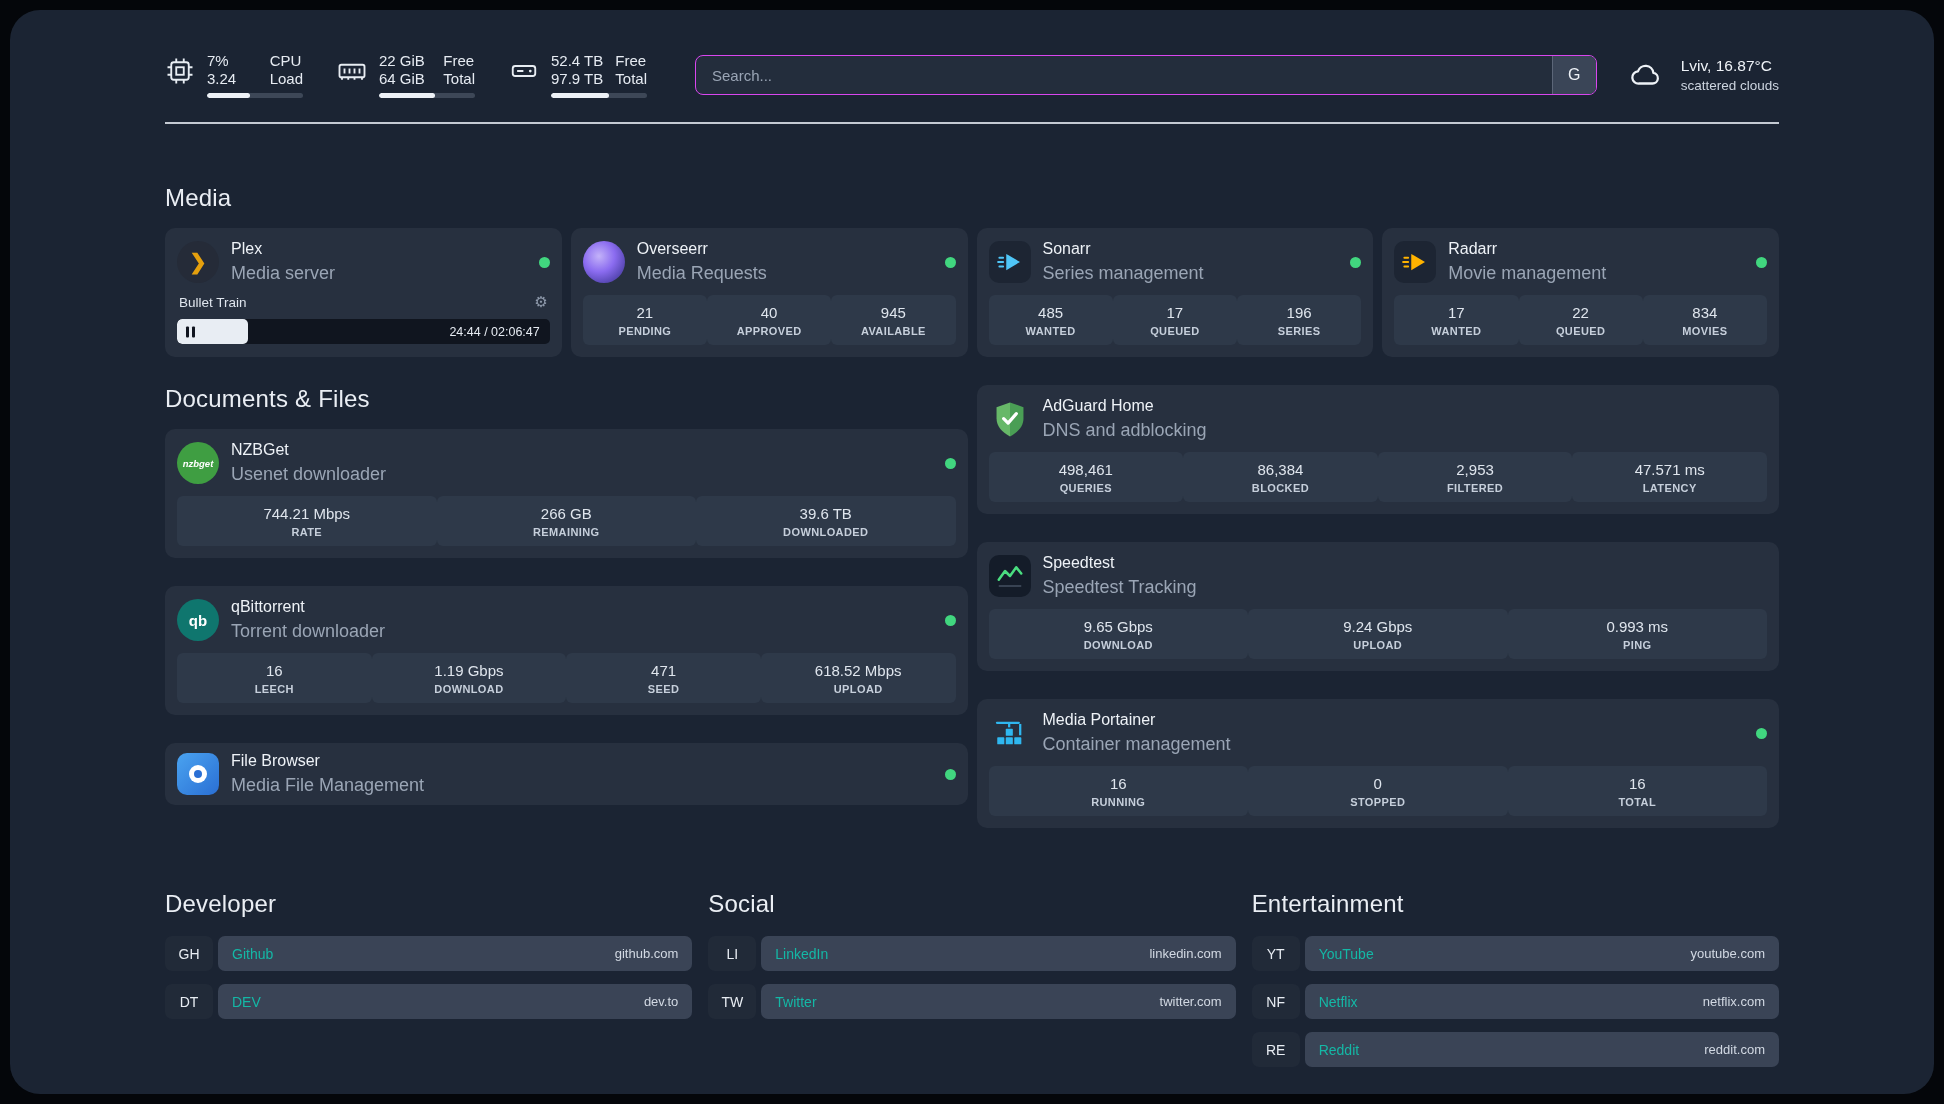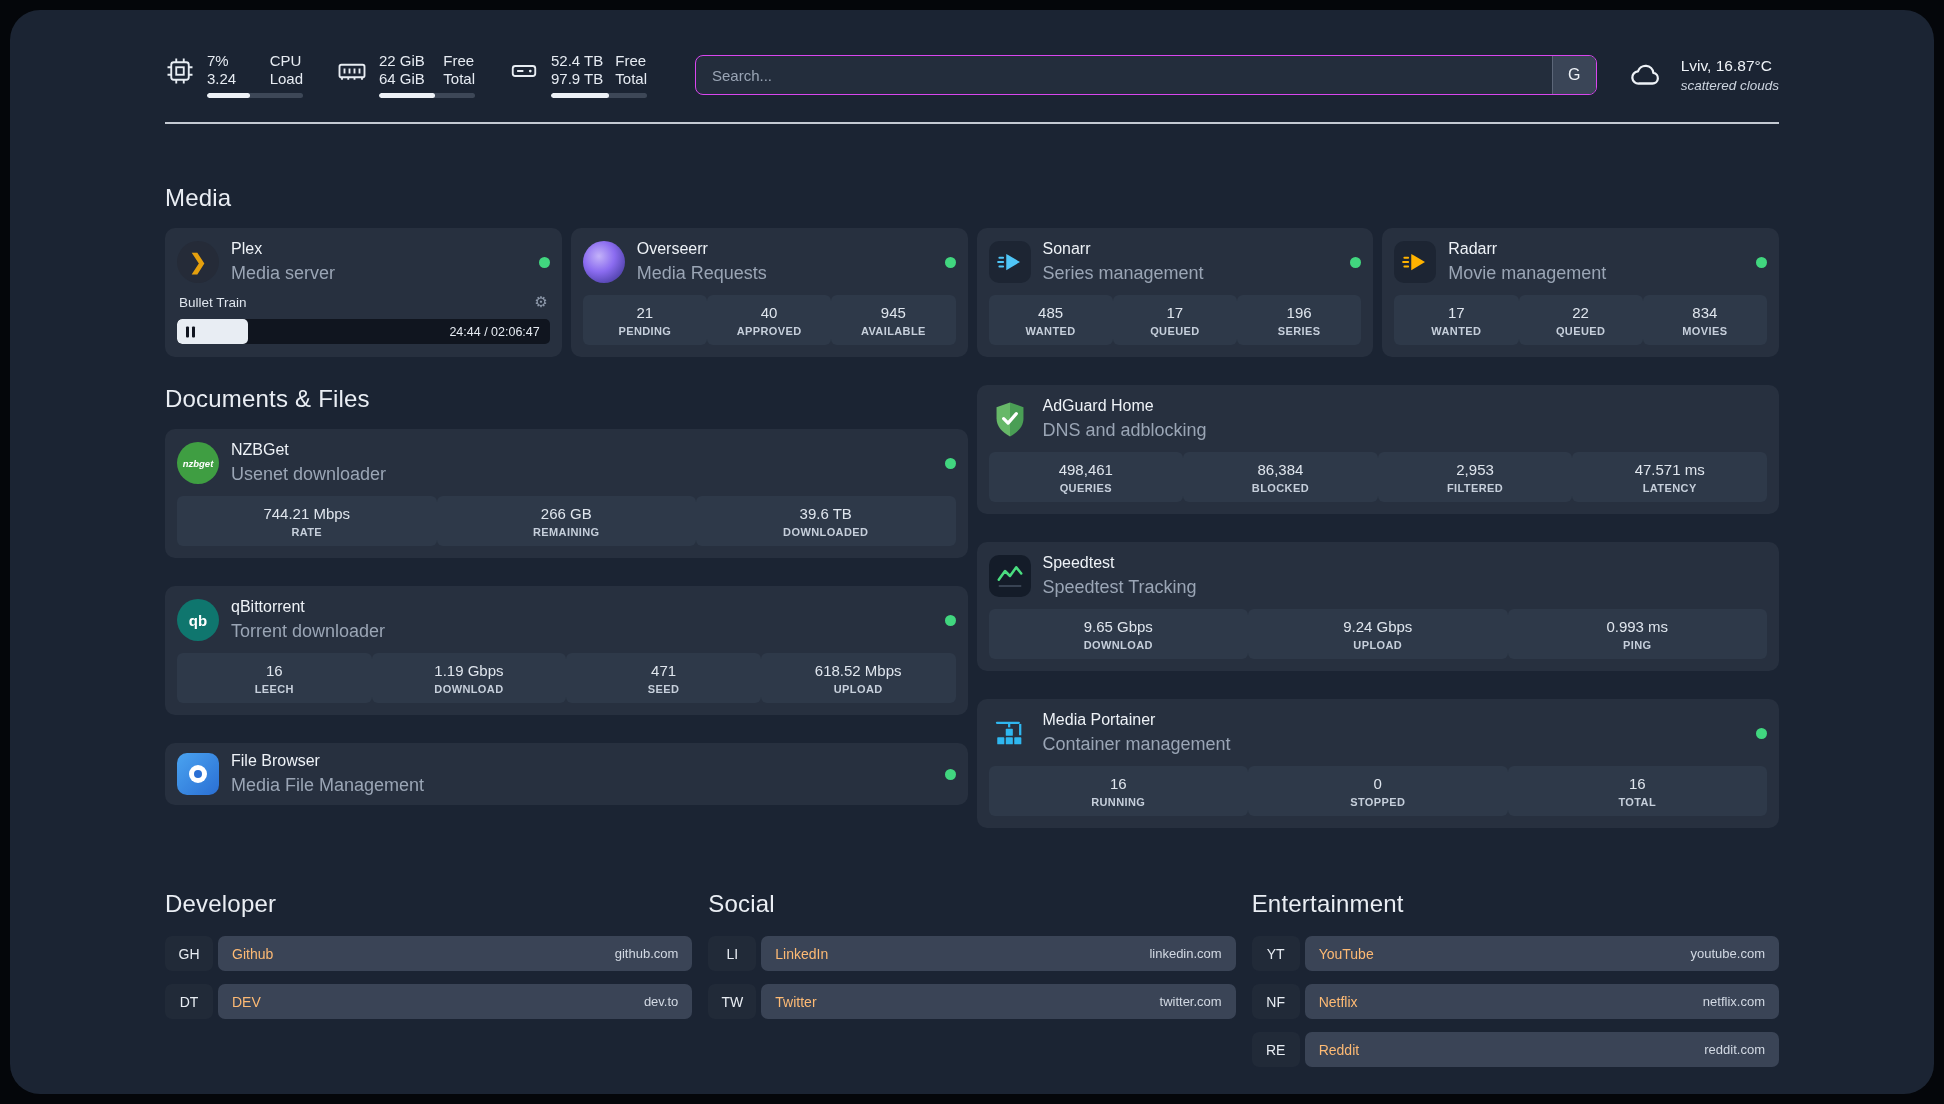--- a/index.html
+++ b/index.html
@@ -16,21 +16,21 @@
   .meter { margin-top: 5px; height: 5px; background: #3d4757; border-radius: 3px; overflow: hidden; }
   .meter-fill { height: 100%; background: #edf1f6; border-radius: 3px; }
 
   .search { flex: 1; display: flex; height: 40px; margin: 0 28px 0 14px; border: 1px solid #d946ef; border-radius: 8px; background: #232d3c; overflow: hidden; }
   .search input { flex: 1; background: transparent; border: none; outline: none; color: #cfd7e2; font-size: 15px; padding: 0 16px; font-family: "Liberation Sans", sans-serif; }
   .search input::placeholder { color: #9aa5b5; }
   .search-btn { width: 44px; background: #3a4557; border: none; border-left: 1px solid #5c6678; color: #eef2f7; font-size: 16px; cursor: pointer; font-family: "Liberation Sans", sans-serif; }
 
   .weather { display: flex; align-items: center; gap: 14px; }
   .weather-loc { font-size: 15.5px; color: #eef2f7; }
-  .weather-cond { font-size: 13.5px; color: #ccd4df; margin-top: 3px; font-style: italic; }
+  .weather-cond { font-size: 13.5px; color: #ccd4df; margin-top: 3px; }
 
   .divider { margin-top: 24px; border-top: 2px solid rgba(226,232,240,0.85); }
 
   
   h2 { font-size: 24px; font-weight: 500; color: #eaeef4; letter-spacing: 0.2px; }
 
   
   .media-section { margin-top: 60px; }
   .media-grid { display: grid; grid-template-columns: repeat(4, 1fr); gap: 9px; margin-top: 16px; }
   .card { background: #27303f; border-radius: 10px; padding: 12px; }
@@ -72,21 +72,21 @@
   .fb-inner { width: 18px; height: 18px; background: #ffffff; border-radius: 50%; display: flex; align-items: center; justify-content: center; }
   .fb-dot { width: 8px; height: 8px; background: #2a6fd4; border-radius: 50%; }
   .speedtest-icon { background: #141c29; border-radius: 10px; }
 
   
   .bookmarks { display: grid; grid-template-columns: repeat(3, 1fr); gap: 16px; margin-top: 62px; padding-bottom: 46px; }
   .bookmarks h2 { margin-bottom: 18px; }
   .bm-row { display: flex; gap: 5px; height: 35px; margin-bottom: 13px; cursor: pointer; }
   .bm-abbr { width: 48px; flex: none; background: #212a38; border-radius: 7px; color: #e8edf3; font-size: 14px; display: flex; align-items: center; justify-content: center; }
   .bm-main { flex: 1; background: #3a4456; border-radius: 7px; display: flex; align-items: center; justify-content: space-between; padding: 0 14px; }
-  .bm-name { font-size: 14px; color: #fdba74; }
+  .bm-name { font-size: 14px; color: #14b8a6; }
   .bm-url { font-size: 13px; color: #d2d9e3; }
 </style>
 </head>
 <body>
 
 <div class="frame">
   <div class="container">
 
     <header class="topbar">
 

